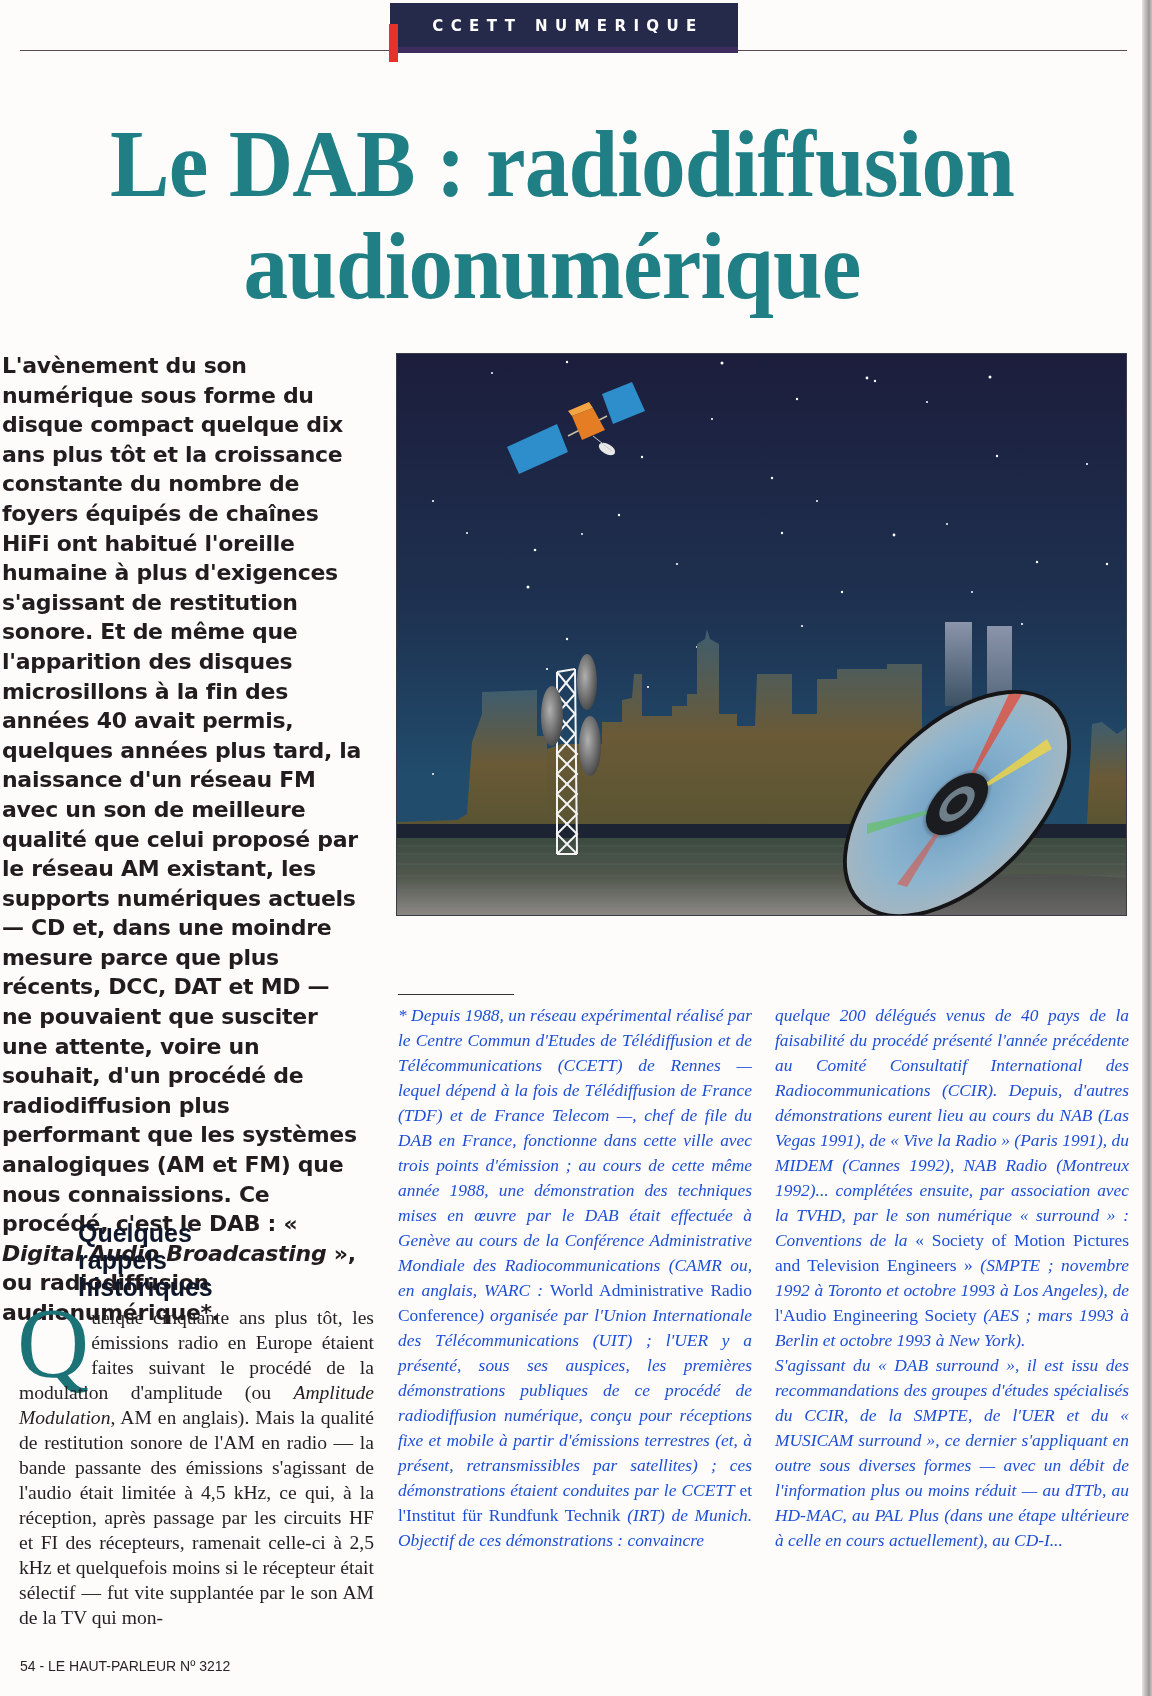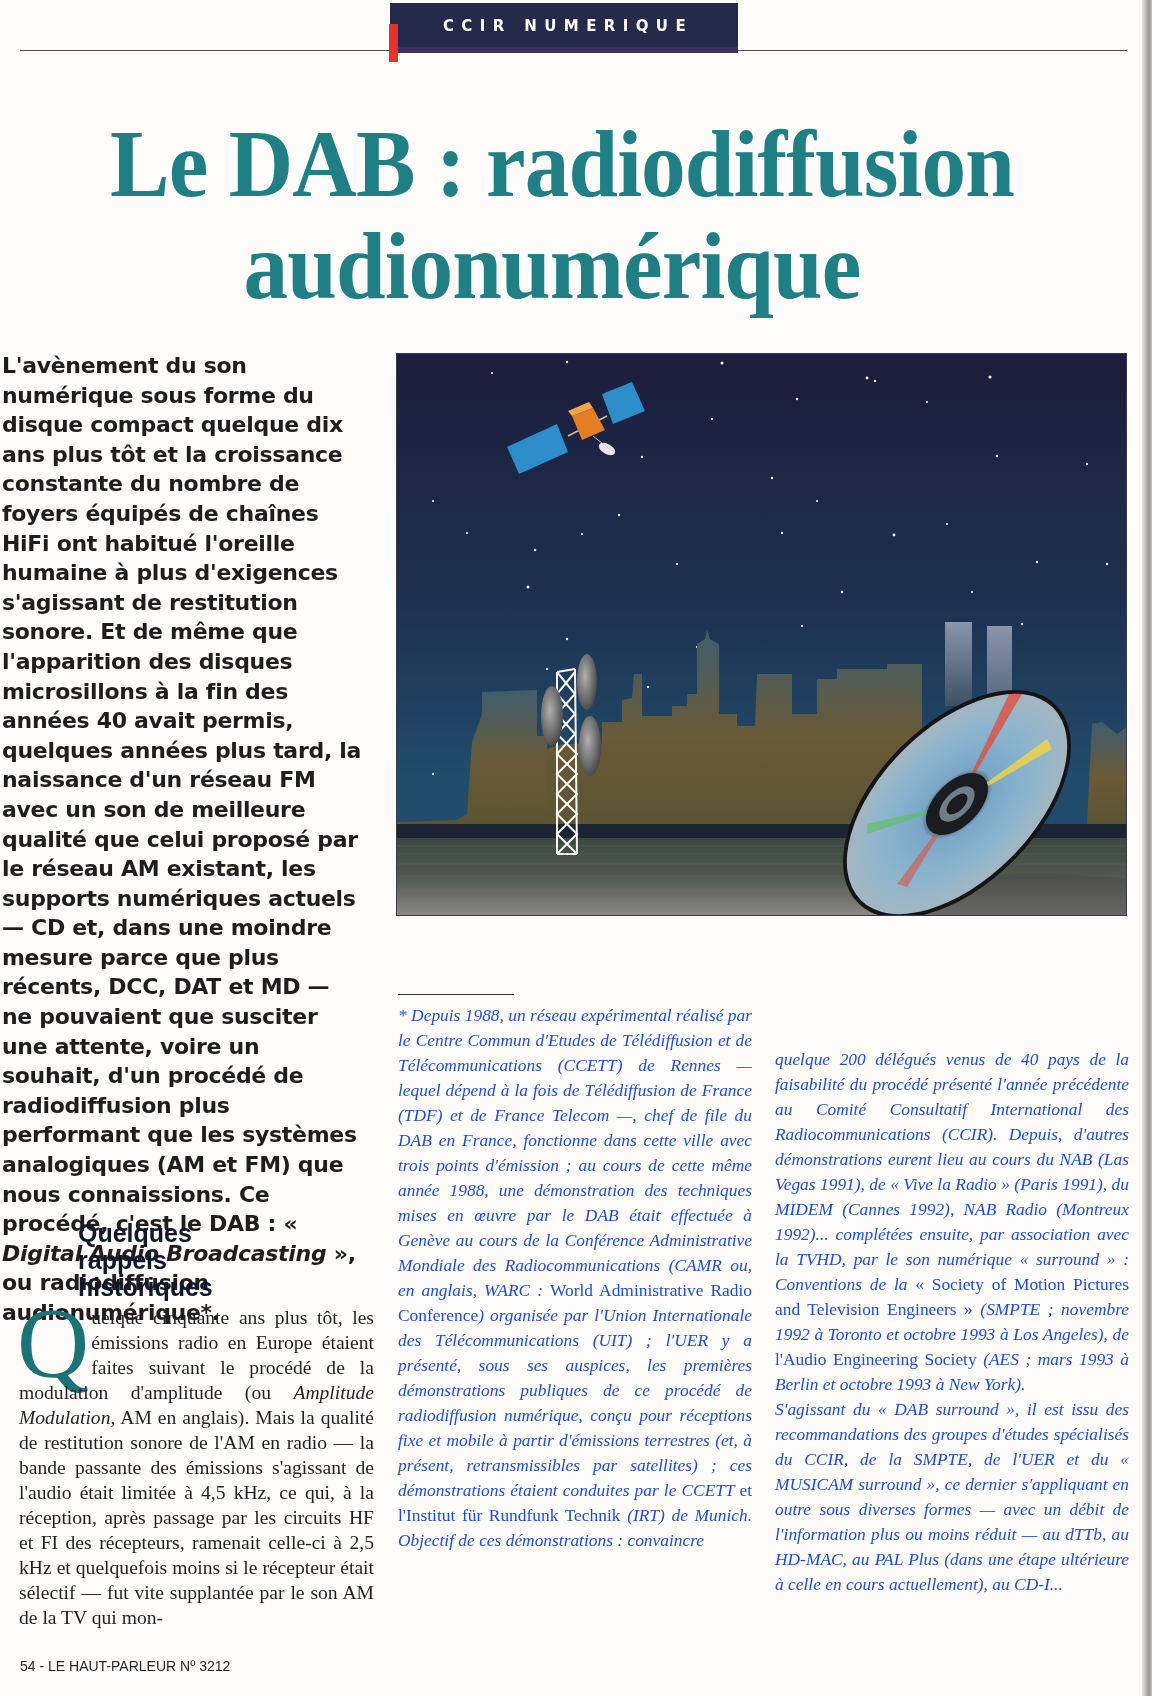--- a/index.html
+++ b/index.html
@@ -44,35 +44,35 @@
     line-height: 25px; text-align: justify; color: #241f22; }
   .dropcap { float: left; font-size: 100px; line-height: 76px; height: 72px; margin: 0 2px -6px -2px;
     color: #1b7377; font-family: "Liberation Serif", serif; }
 
   
   .fn-rule { position: absolute; left: 398px; top: 994px; width: 116px; height: 1px; background: #333; }
   .fn-col { position: absolute; font-style: italic; font-size: 17.4px; line-height: 25px;
     text-align: justify; color: #1d4ed8; }
   .fn-col .up { font-style: normal; }
   .fn-col.c2 { left: 398px; top: 1003px; width: 354px; }
-  .fn-col.c3 { left: 775px; top: 1003px; width: 354px; margin-top: 44px; }
+  .fn-col.c3 { left: 775px; top: 1003px; width: 354px; }
 
   
   .footer { position: absolute; left: 20px; top: 1658px; font-family: "Liberation Sans", sans-serif;
     font-size: 14px; color: #2a2428; }
   .footer b { font-weight: normal; }
 </style>
 </head>
 <body>
 
 <div class="rule-top"></div>
 <div class="section-band"></div>
 <div class="section-band-bottom"></div>
 <div class="section-accent"></div>
-<div class="section-label">CCIR NUMERIQUE</div>
+<div class="section-label">CCETT NUMERIQUE</div>
 <div class="right-edge"></div>
 
 <h1 class="title l1">Le DAB : radiodiffusion</h1>
 <h1 class="title l2">audionumérique</h1>
 
 <p class="lead"><span>L'avènement du son numérique sous forme du disque compact quelque dix ans plus tôt et la croissance constante du nombre de foyers équipés de chaînes HiFi ont habitué l'oreille humaine à plus d'exigences s'agissant de restitution sonore. Et de même que l'apparition des disques microsillons à la fin des années 40 avait permis, quelques années plus tard, la naissance d'un réseau FM avec un son de meilleure qualité que celui proposé par le réseau AM existant, les supports numériques actuels — CD et, dans une moindre mesure parce que plus récents, DCC, DAT et MD — ne pouvaient que susciter une attente, voire un souhait, d'un procédé de radiodiffusion plus performant que les systèmes analogiques (AM et FM) que nous connaissions. Ce procédé, c'est le DAB : « </span><em>Digital Audio Broadcasting</em><span> », ou radiodiffusion audionumérique*.</span></p>
 
 <div class="illus">
   <svg width="731" height="563" viewBox="0 0 731 563">
     <defs>

